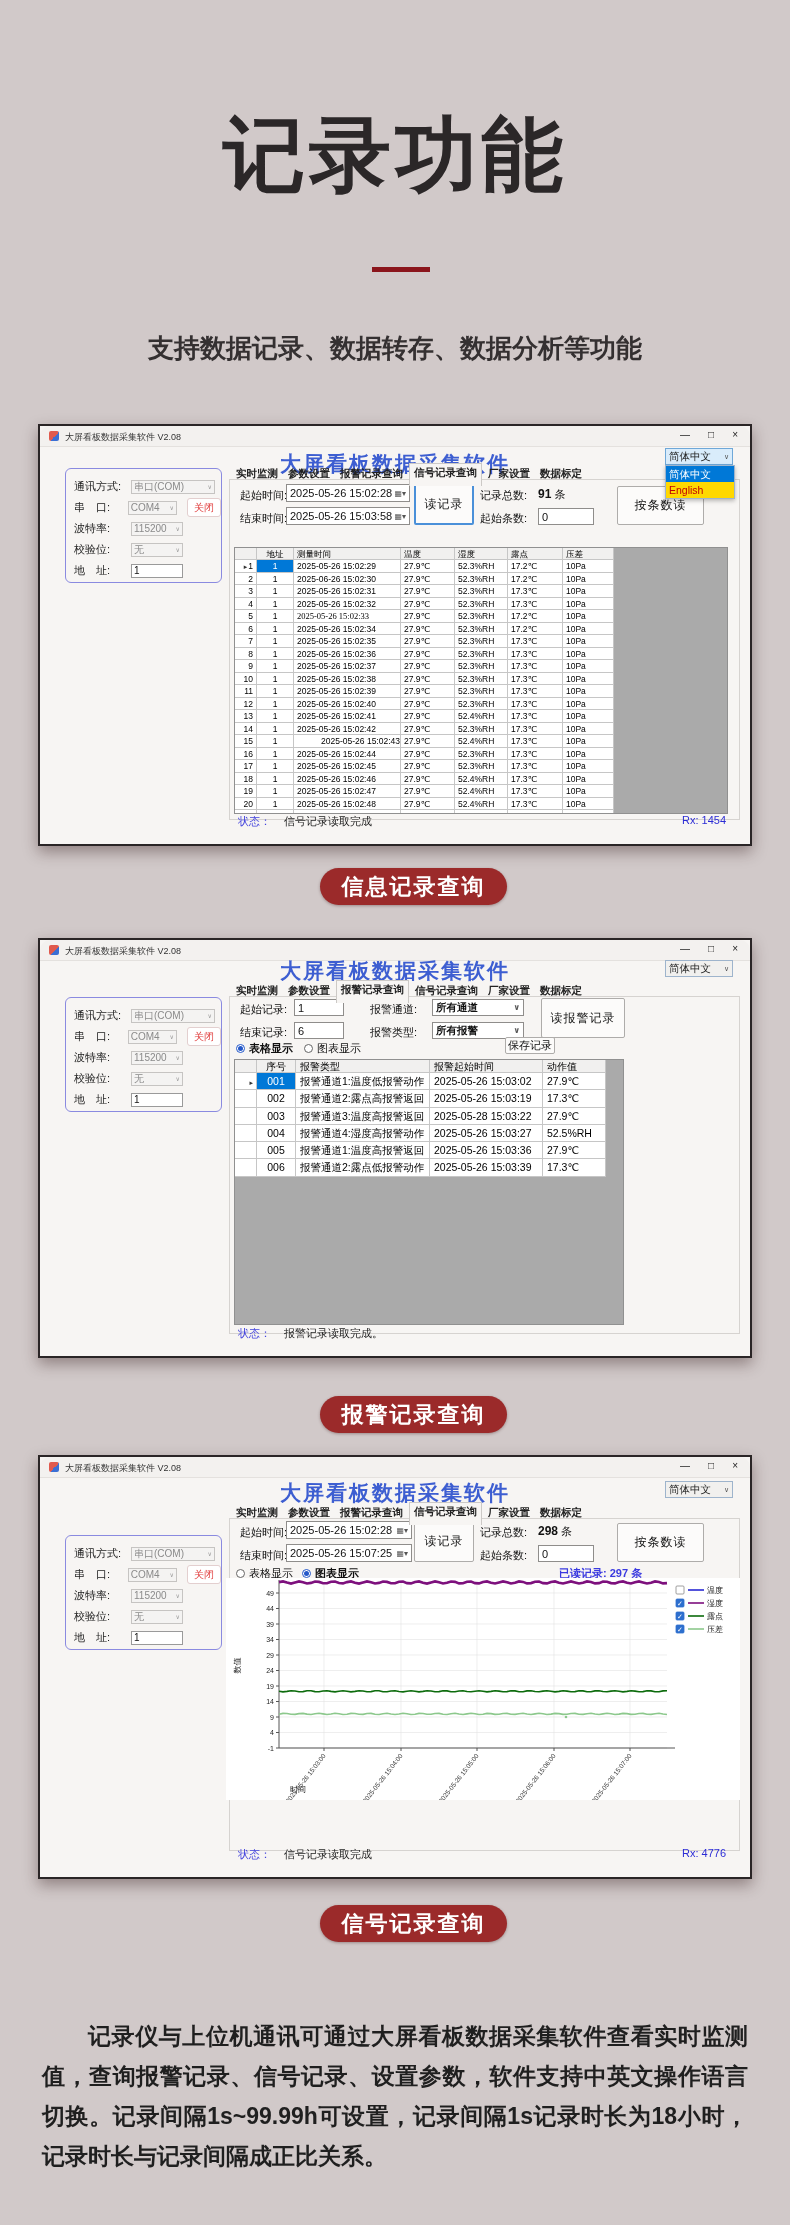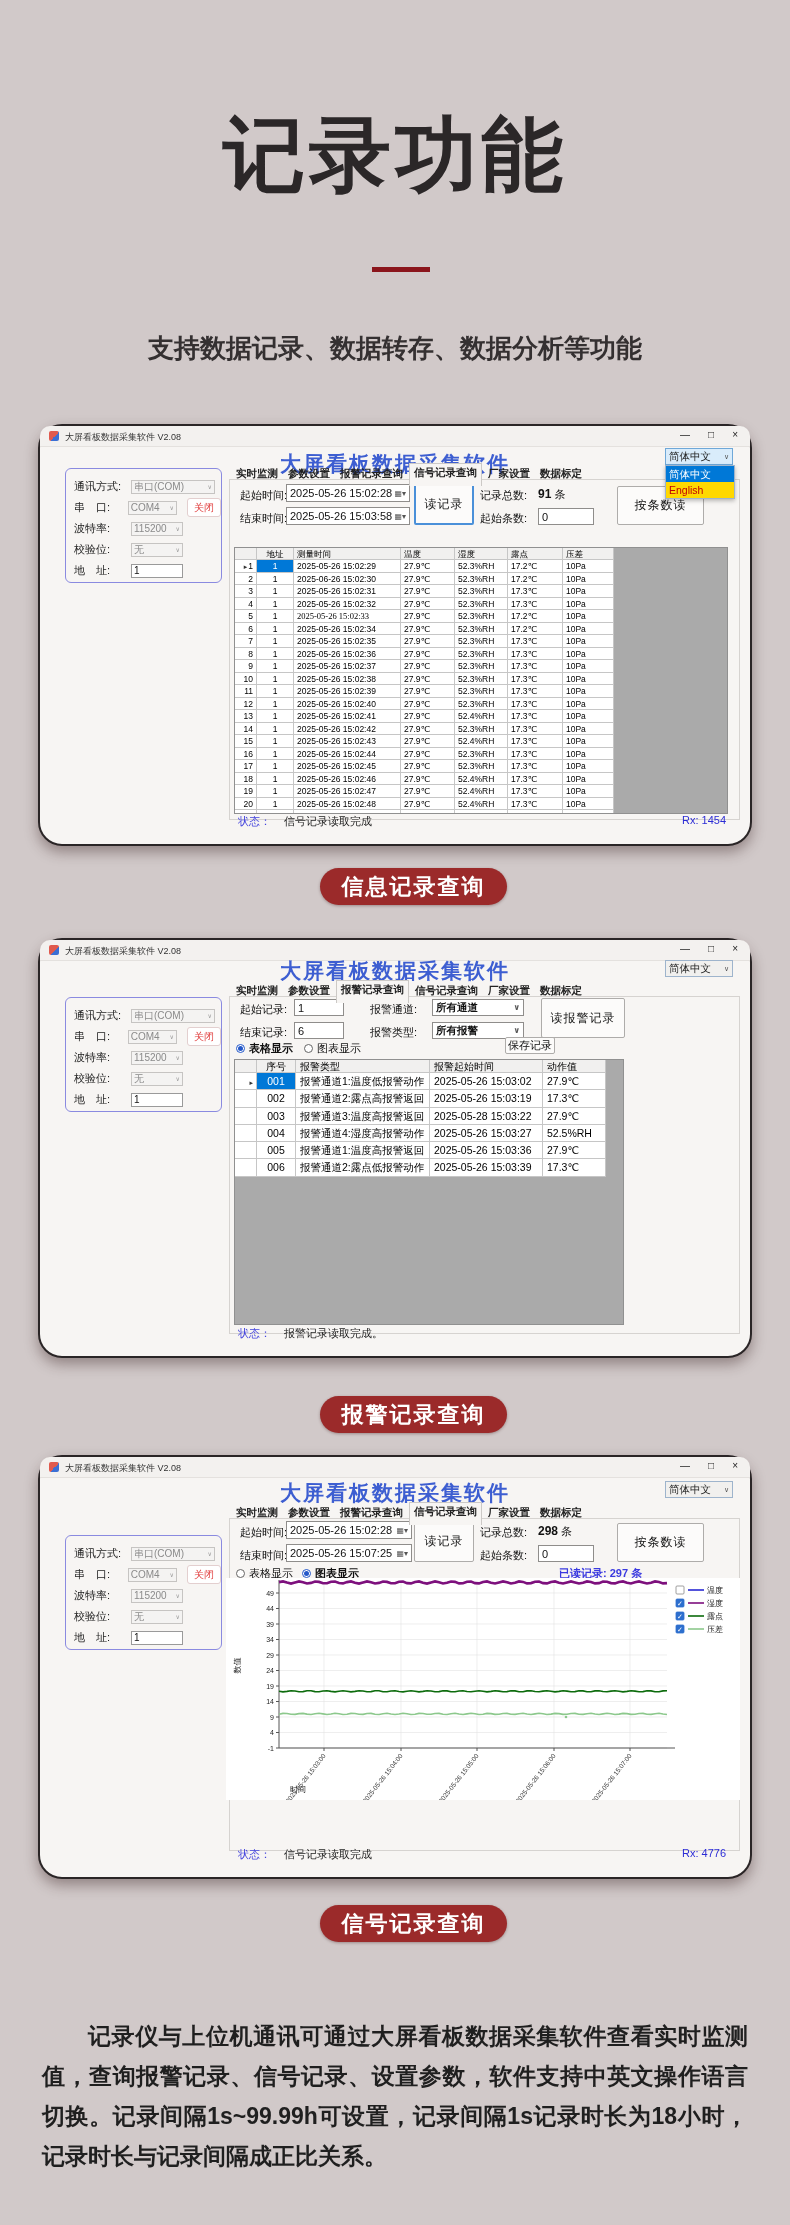--- a/index.html
+++ b/index.html
@@ -4,21 +4,21 @@
 <style>
   html,body{margin:0;padding:0;}
   body{width:790px;height:2225px;background:#d1c9c9;font-family:"Liberation Sans","DejaVu Sans",sans-serif;position:relative;overflow:hidden;}
   .big-title{position:absolute;top:112px;left:0;right:0;text-align:center;font-size:82px;font-weight:900;color:#2b2728;letter-spacing:4px;line-height:1.05;}
   .title-underline{position:absolute;top:267px;left:372px;width:58px;height:5px;background:#8b151c;}
   .subtitle{position:absolute;top:331px;left:0;right:0;text-align:center;font-size:26px;font-weight:600;color:#343031;}
   .badge{position:absolute;left:320px;width:187px;height:37px;background:#9b2a2a;border-radius:19px;color:#fff;font-size:22px;font-weight:bold;text-align:center;line-height:37px;letter-spacing:2px;box-shadow:0 1px 3px rgba(60,20,20,.35);}
   .para{position:absolute;left:42px;width:706px;top:2016px;font-size:23px;line-height:40px;color:#1f1f1f;font-weight:600;text-align:justify;text-indent:2em;}
 
   
-  .window{position:absolute;left:38px;width:714px;background:#f7f5f3;border:2px solid #2a2526;border-radius:24px;box-shadow:0 6px 14px rgba(50,25,25,.4);box-sizing:border-box;}
+  .window{position:absolute;left:38px;width:714px;background:#f7f5f3;border:2px solid #2a2526;border-radius:0;box-shadow:0 6px 14px rgba(50,25,25,.4);box-sizing:border-box;}
   .titlebar{position:absolute;top:0;left:0;right:0;height:20px;background:#f3f1ef;border-bottom:1px solid #e4e1de;border-radius:10px 10px 0 0;}
   .tb-icon{position:absolute;left:9px;top:5px;width:10px;height:10px;border-radius:2px;background:linear-gradient(135deg,#e05a4e 0 55%,#3b6fd4 55% 100%);}
   .tb-title{position:absolute;left:25px;top:5px;font-size:9px;color:#333;white-space:nowrap;}
   .tb-controls{position:absolute;right:12px;top:3px;display:flex;gap:18px;font-size:10px;color:#222;}
   .tb-controls span{cursor:default;}
   .win-heading{position:absolute;left:0;right:0;text-align:center;font-size:21px;font-weight:bold;color:#3d5ed1;letter-spacing:2px;}
   .lang-box{position:absolute;left:625px;width:68px;height:17px;border:1px solid #9eb4cc;background:#f1f0ee;font-size:10.5px;color:#222;display:flex;align-items:center;padding:0 3px;box-sizing:border-box;justify-content:space-between;}
   .lang-box.open{background:#d9ecfb;border-color:#6fa8d8;}
   .lang-box .caret{font-size:7px;color:#555;}
   .lang-list{position:absolute;left:625px;width:68px;border:1px solid #9eb4cc;z-index:9;box-shadow:0 2px 4px rgba(0,0,0,.25);}
@@ -320,21 +320,21 @@
         <div class="tcell c1" style="width: 37px;">1</div>
         <div class="tcell c2" style="width: 107px;">2025-05-26 15:02:42</div>
         <div class="tcell c3" style="width: 54px;">27.9℃</div>
         <div class="tcell c4" style="width: 53px;">52.3%RH</div>
         <div class="tcell c5" style="width: 55px;">17.3℃</div>
         <div class="tcell c6" style="width: 51px;">10Pa</div>
       </div>
       <div class="trow tdata">
         <div class="tcell c0" style="width: 22px;">15</div>
         <div class="tcell c1" style="width: 37px;">1</div>
-        <div class="tcell c2" style="width: 107px;">2025-05-26 15:02:43</div>
+        <div class="tcell c2" style="width: 107px; text-align: right;">2025-05-26 15:02:43</div>
         <div class="tcell c3" style="width: 54px;">27.9℃</div>
         <div class="tcell c4" style="width: 53px;">52.4%RH</div>
         <div class="tcell c5" style="width: 55px;">17.3℃</div>
         <div class="tcell c6" style="width: 51px;">10Pa</div>
       </div>
       <div class="trow tdata">
         <div class="tcell c0" style="width: 22px;">16</div>
         <div class="tcell c1" style="width: 37px;">1</div>
         <div class="tcell c2" style="width: 107px;">2025-05-26 15:02:44</div>
         <div class="tcell c3" style="width: 54px;">27.9℃</div>

